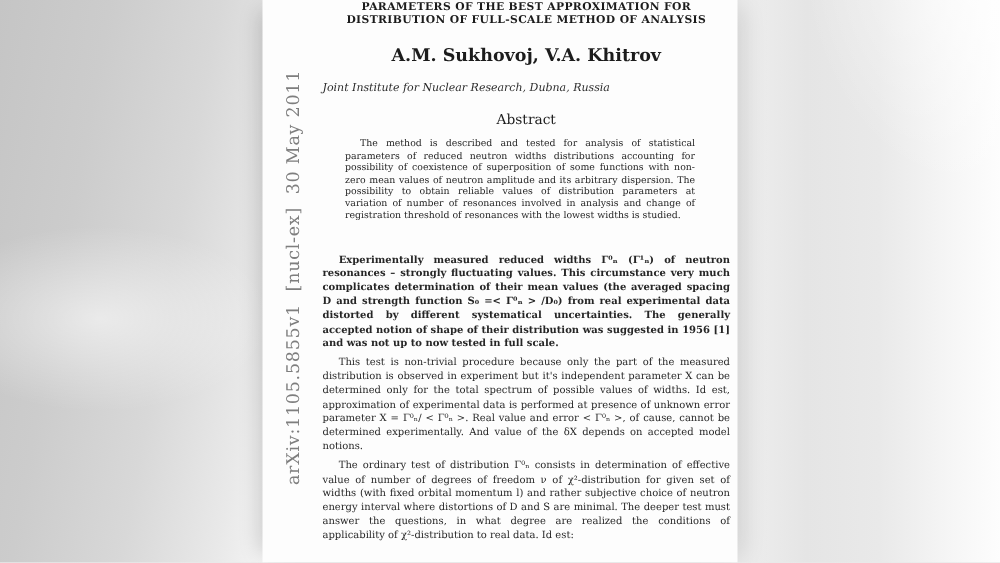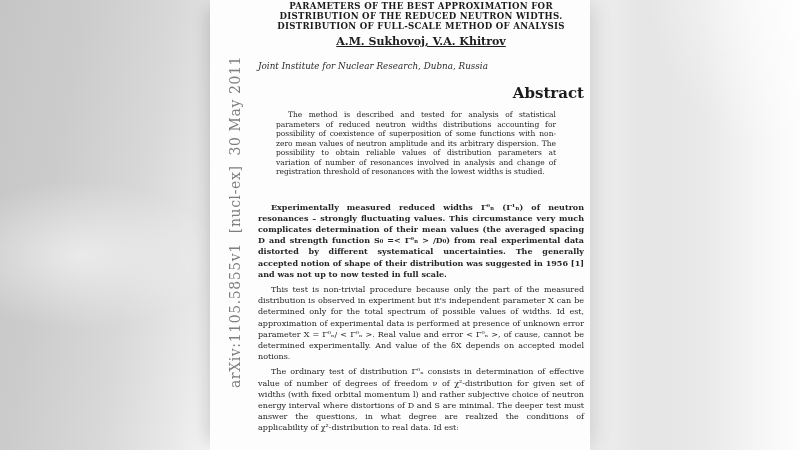--- a/index.html
+++ b/index.html
@@ -36,23 +36,23 @@
   
   .page {
     position: absolute; left: 210px; top: 0; width: 380px; height: 450px;
     background: #fdfdfd;
     box-shadow: -10px 0 16px -8px rgba(0,0,0,0.18), 10px 0 18px -6px rgba(0,0,0,0.10);
     padding: 1px 6px 0 48px;
     color: #232323;
   }
 
   .title { text-align: center; font-weight: bold; font-size: 8.6px; line-height: 10px; letter-spacing: 0.3px; color: #1c1c1c; }
-  .authors { margin-top: 4px; text-align: center; font-weight: bold; font-size: 11px; color: #1c1c1c; text-decoration: underline; }
+  .authors { margin-top: 16px; text-align: center; font-weight: bold; font-size: 14px; color: #1c1c1c; }
   .affiliation { margin-top: 13px; font-style: italic; font-size: 8.8px; color: #2b2b2b; }
-  .abstract-head { margin-top: 13px; text-align: right; font-weight: bold; font-size: 15px; color: #1c1c1c; }
+  .abstract-head { margin-top: 13px; text-align: center; font-weight: normal; font-size: 11px; color: #1c1c1c; }
   .abstract {
     margin: 8px 28px 0 18px; font-size: 7.5px; line-height: 9.5px;
     text-align: justify; text-indent: 12px; color: #262626;
   }
   .section-head { margin-top: 15px; font-size: 13.2px; font-weight: bold; color: #151515; }
   .sec-num { margin-right: 12px; }
   p.body {
     margin-top: 4px; font-size: 8px; line-height: 11.2px;
     text-align: justify; text-indent: 13px; color: #262626;
   }
@@ -69,21 +69,20 @@
 </head>
 <body>
 
 <div class="scene">
   <div class="bg-left"></div>
   <div class="bg-right"></div>
 
   <div class="page">
     <div class="title">
       <div>PARAMETERS OF THE BEST APPROXIMATION FOR</div>
-      <div>DISTRIBUTION OF THE REDUCED NEUTRON WIDTHS.</div>
       <div>DISTRIBUTION OF FULL-SCALE METHOD OF ANALYSIS</div>
     </div>
 
     <div class="authors">A.M. Sukhovoj, V.A. Khitrov</div>
     <div class="affiliation">Joint Institute for Nuclear Research, Dubna, Russia</div>
 
     <div class="abstract-head">Abstract</div>
     <p class="abstract">The method is described and tested for analysis of statistical parameters of reduced neutron widths distributions accounting for possibility of coexistence of superposition of some functions with non-zero mean values of neutron amplitude and its arbitrary dispersion. The possibility to obtain reliable values of distribution parameters at variation of number of resonances involved in analysis and change of registration threshold of resonances with the lowest widths is studied.</p>
 
 

